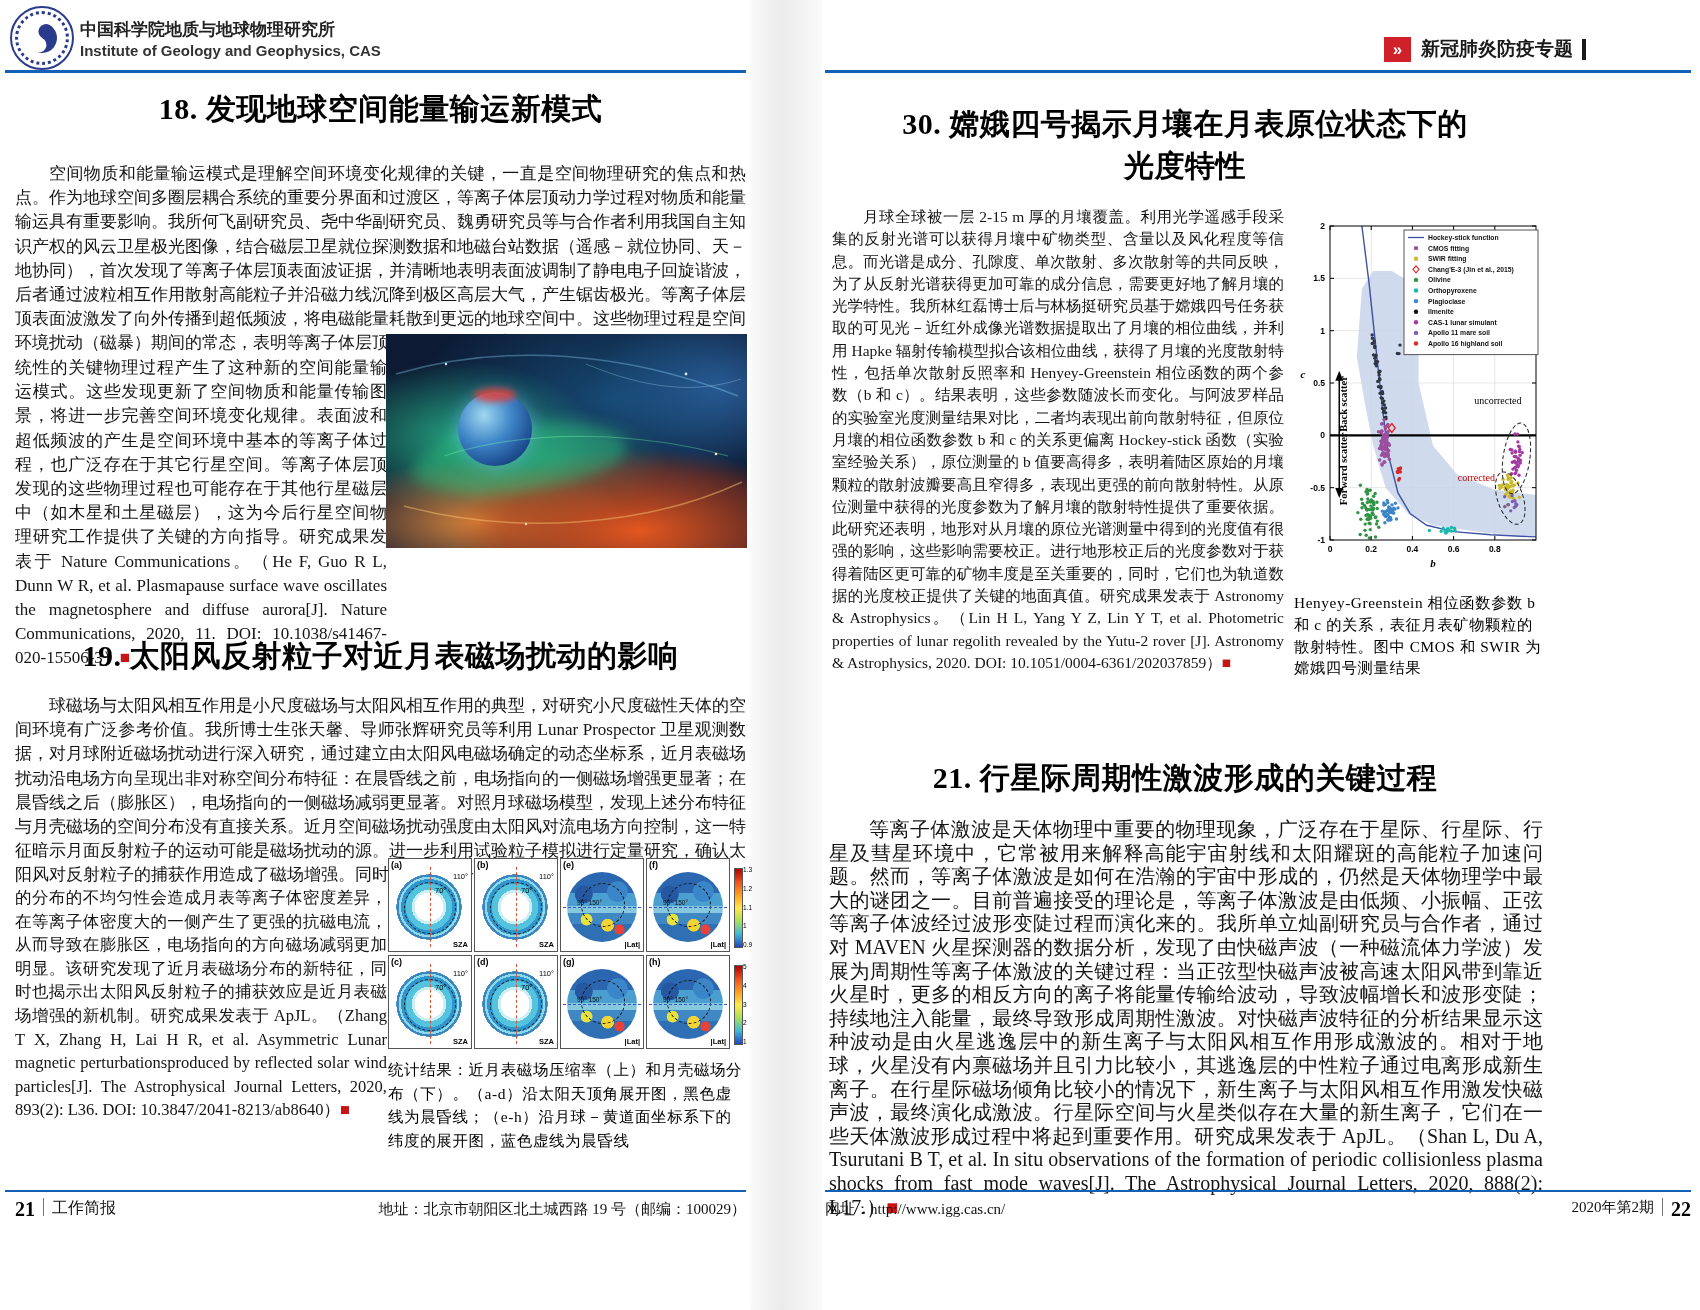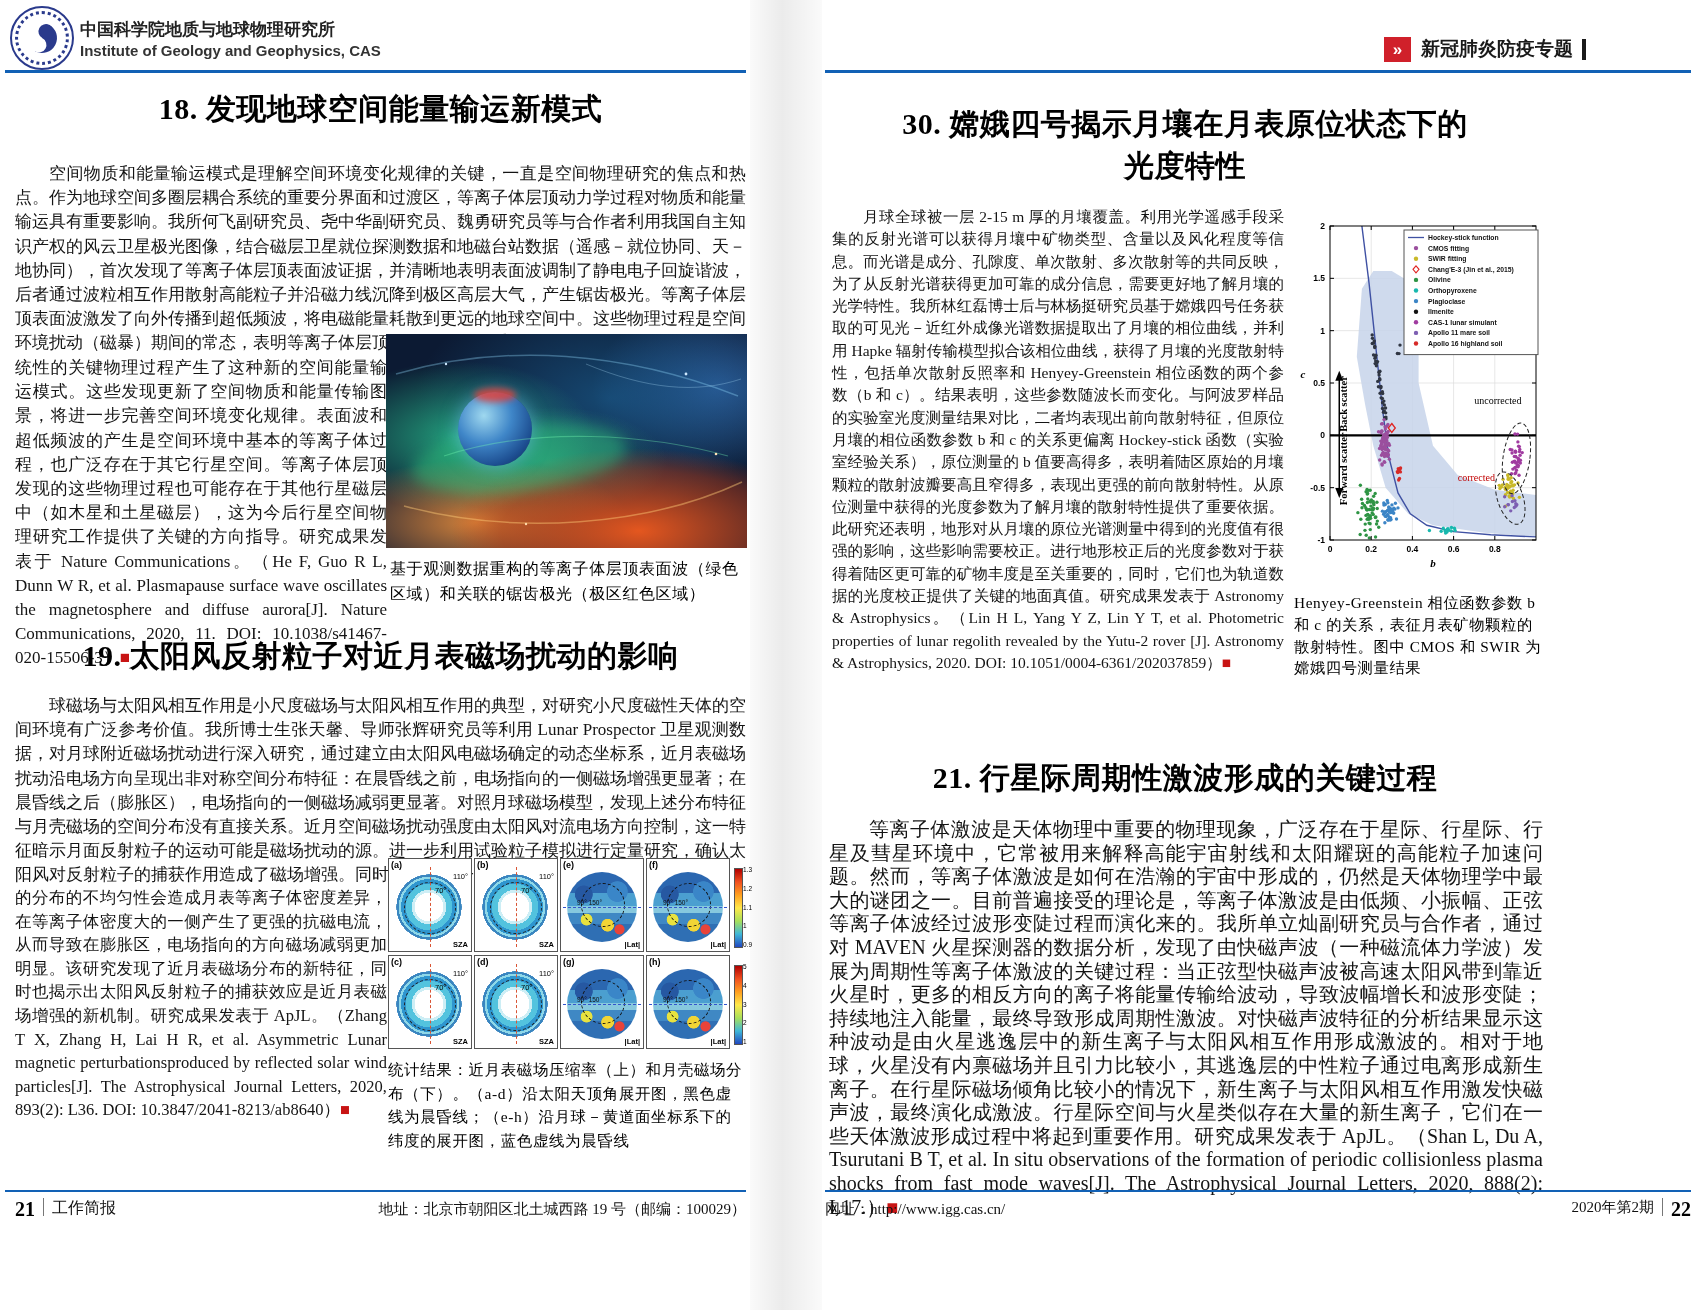--- a/index.html
+++ b/index.html
@@ -120,21 +120,20 @@
       <path d="M10 40 C 120 8, 240 18, 352 62" stroke="rgba(150,220,255,0.35)" stroke-width="1.5" fill="none"></path>
       <path d="M18 172 C 130 202, 262 192, 356 148" stroke="rgba(255,205,120,0.45)" stroke-width="1.5" fill="none"></path>
       <path d="M58 122 C 150 92, 262 100, 342 122" stroke="rgba(120,255,180,0.35)" stroke-width="1.2" fill="none"></path>
       <path d="M200 30 C 260 55, 310 60, 355 45" stroke="rgba(180,230,255,0.3)" stroke-width="1" fill="none"></path>
       <circle cx="300" cy="40" r="1.4" fill="#cfeaff"></circle>
         <circle cx="60" cy="30" r="1.2" fill="#cfeaff"></circle>
       <circle cx="330" cy="120" r="1.3" fill="#ffe2b8"></circle>
         <circle cx="140" cy="190" r="1.2" fill="#ffd9a8"></circle>
     </svg>
   </div>
-  <div class="caption" style="left:390px;top:556px;width:356px;font-size:16px;line-height:25px;">基于观测数据重构的等离子体层顶表面波（绿色区域）和关联的锯齿极光（极区红色区域）</div>
 
   <div class="title" style="left:15px;top:636px;width:731px;">19. 太阳风反射粒子对近月表磁场扰动的影响</div>
   <div class="body-txt indent a19-wide">球磁场与太阳风相互作用是小尺度磁场与太阳风相互作用的典型，对研究小尺度磁性天体的空间环境有广泛参考价值。我所博士生张天馨、导师张辉研究员等利用 Lunar Prospector 卫星观测数据，对月球附近磁场扰动进行深入研究，通过建立由太阳风电磁场确定的动态坐标系，近月表磁场扰动沿电场方向呈现出非对称空间分布特征：在晨昏线之前，电场指向的一侧磁场增强更显著；在晨昏线之后（膨胀区），电场指向的一侧磁场减弱更显著。对照月球磁场模型，发现上述分布特征与月壳磁场的空间分布没有直接关系。近月空间磁场扰动强度由太阳风对流电场方向控制，这一特征暗示月面反射粒子的运动可能是磁场扰动的源。进一步利用试验粒子模拟进行定量研究，确认太阳风对反射粒子的捕获作用造成了磁场增强。同时，反射粒子</div>
   <div class="body-txt a19-narrow"><span>的分布的不均匀性会造成月表等离子体密度差异，在等离子体密度大的一侧产生了更强的抗磁电流，从而导致在膨胀区，电场指向的方向磁场减弱更加明显。该研究发现了近月表磁场分布的新特征，同时也揭示出太阳风反射粒子的捕获效应是近月表磁场增强的新机制。研究成果发表于 ApJL。（Zhang T X, Zhang H, Lai H R, et al. Asymmetric Lunar magnetic perturbationsproduced by reflected solar wind particles[J]. The Astrophysical Journal Letters, 2020, 893(2): L36. DOI: 10.3847/2041-8213/ab8640）</span><span class="endmark">■</span></div>
 
   <div class="fig19">
       <div class="f19row">
         <div class="p19" style="left: 0px;">
           <span class="pl">(a)</span>
           <div class="ringc"></div>

